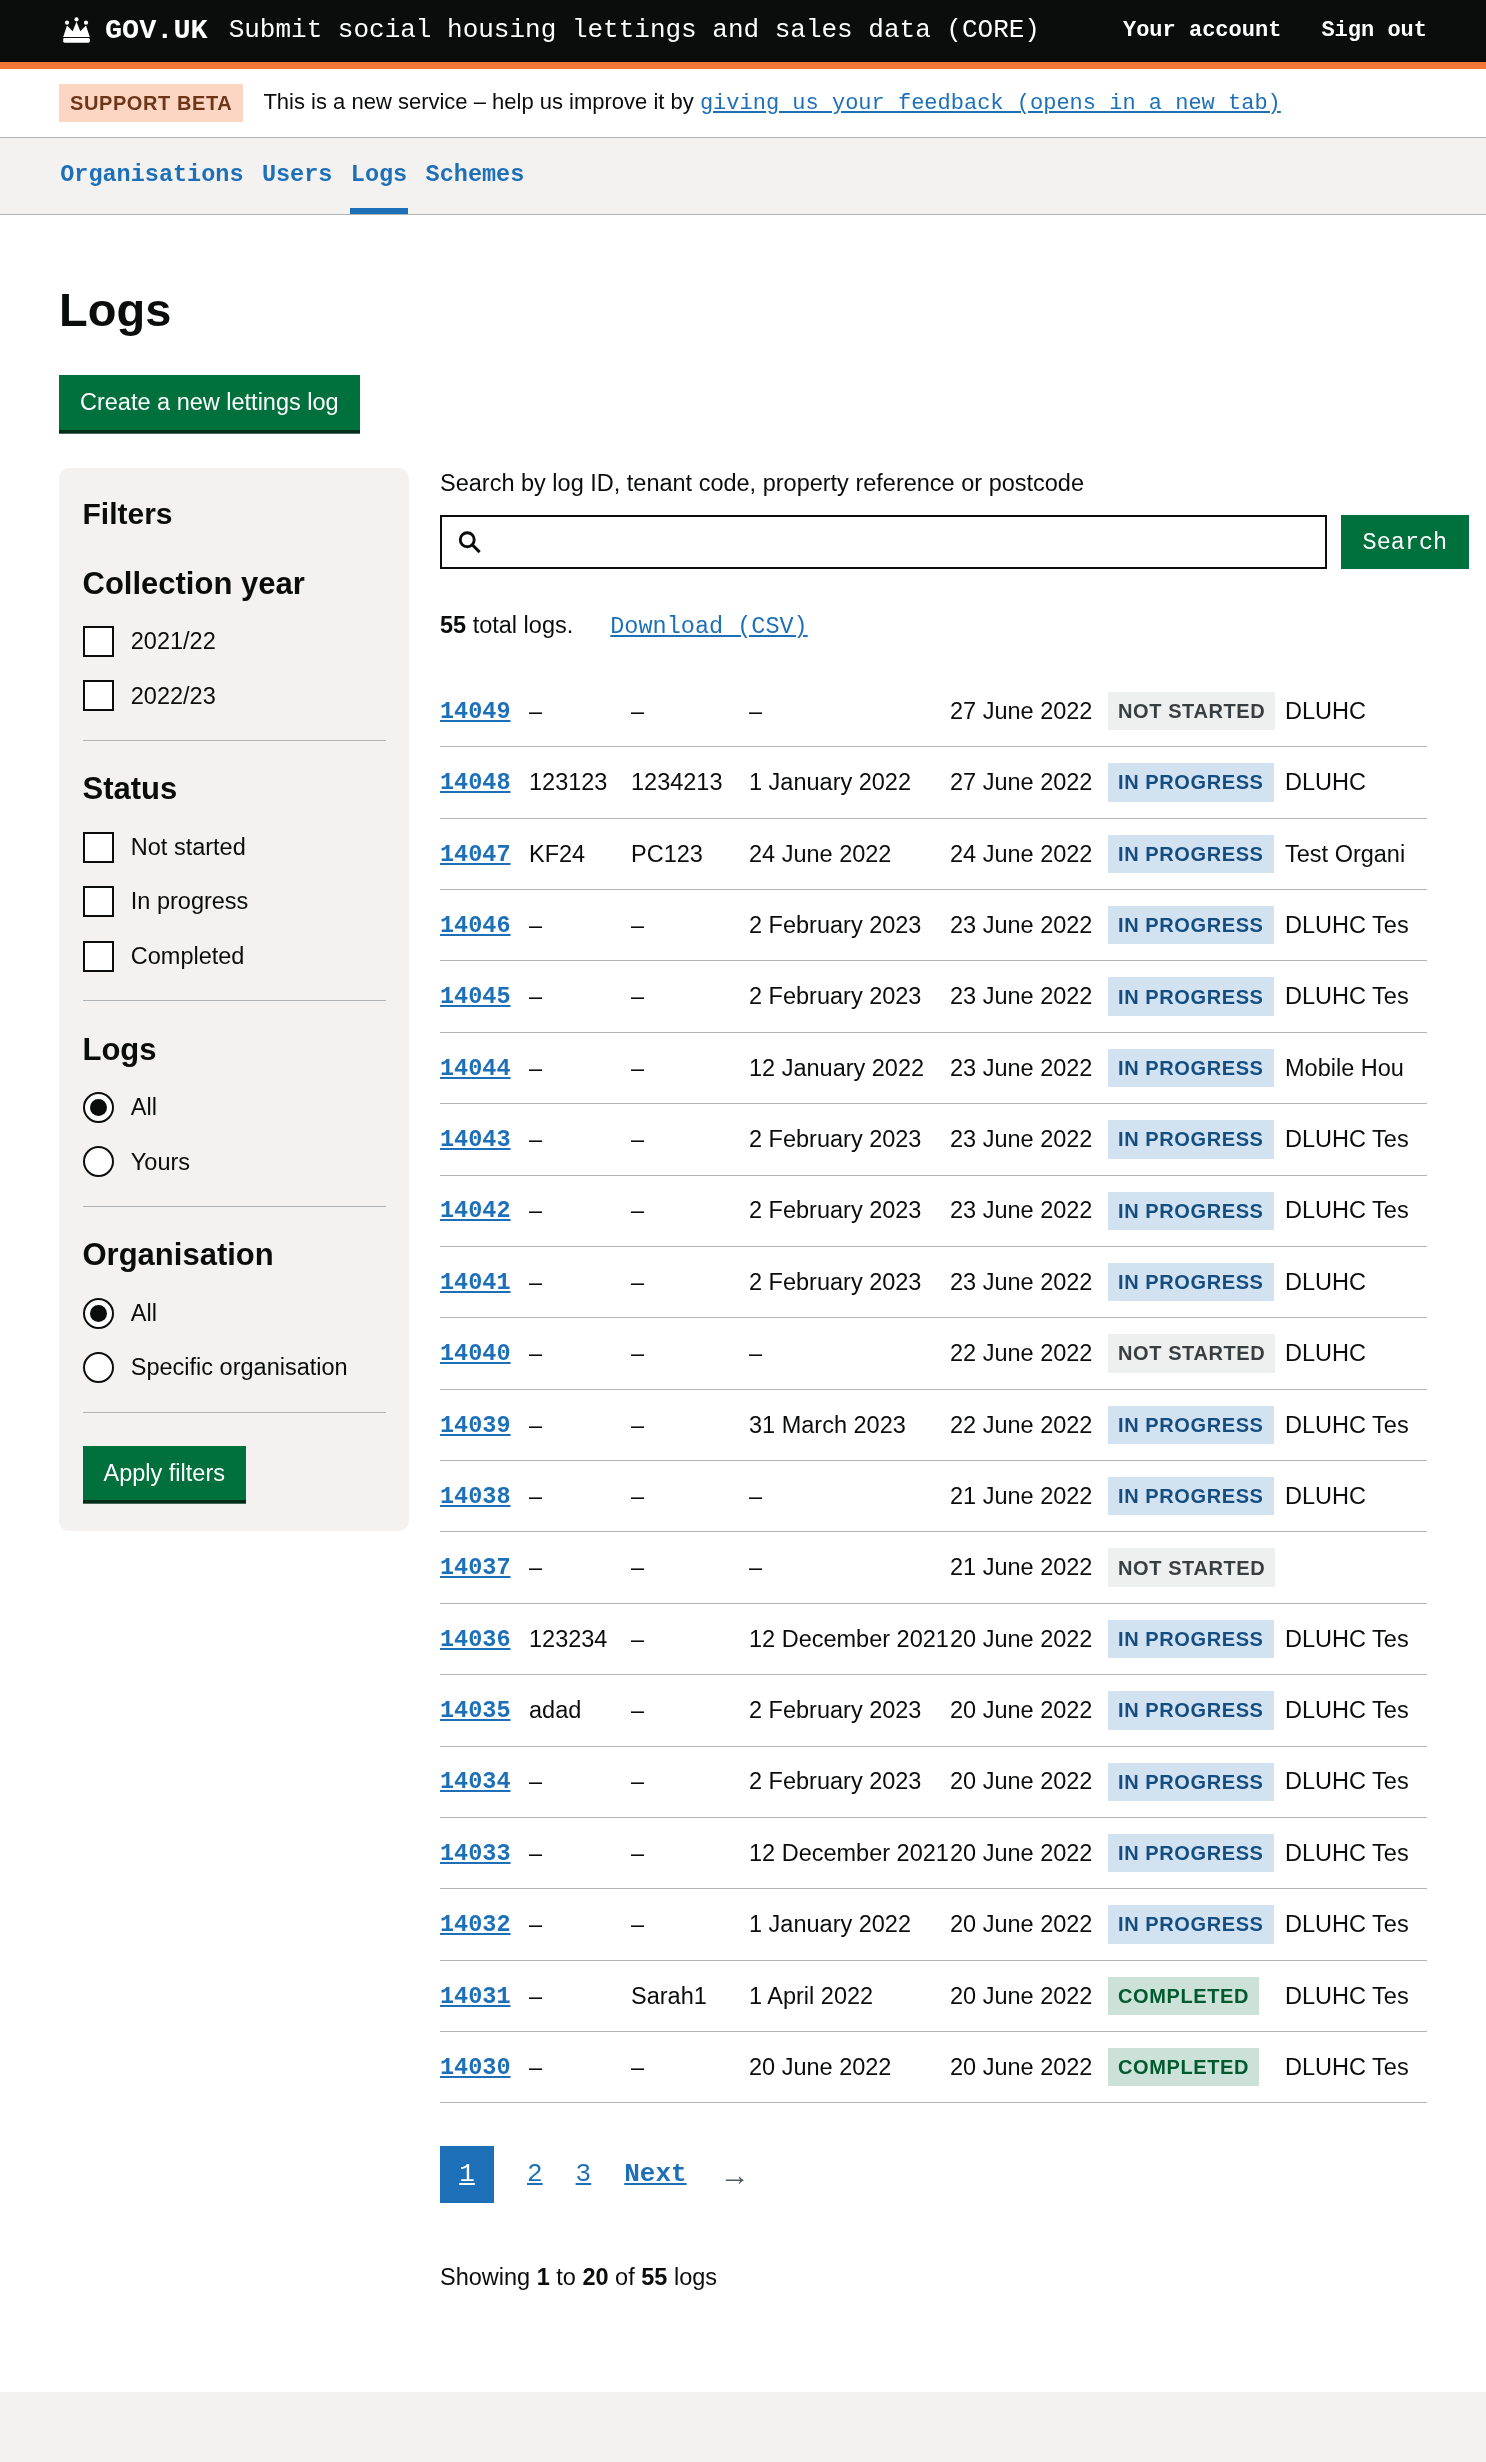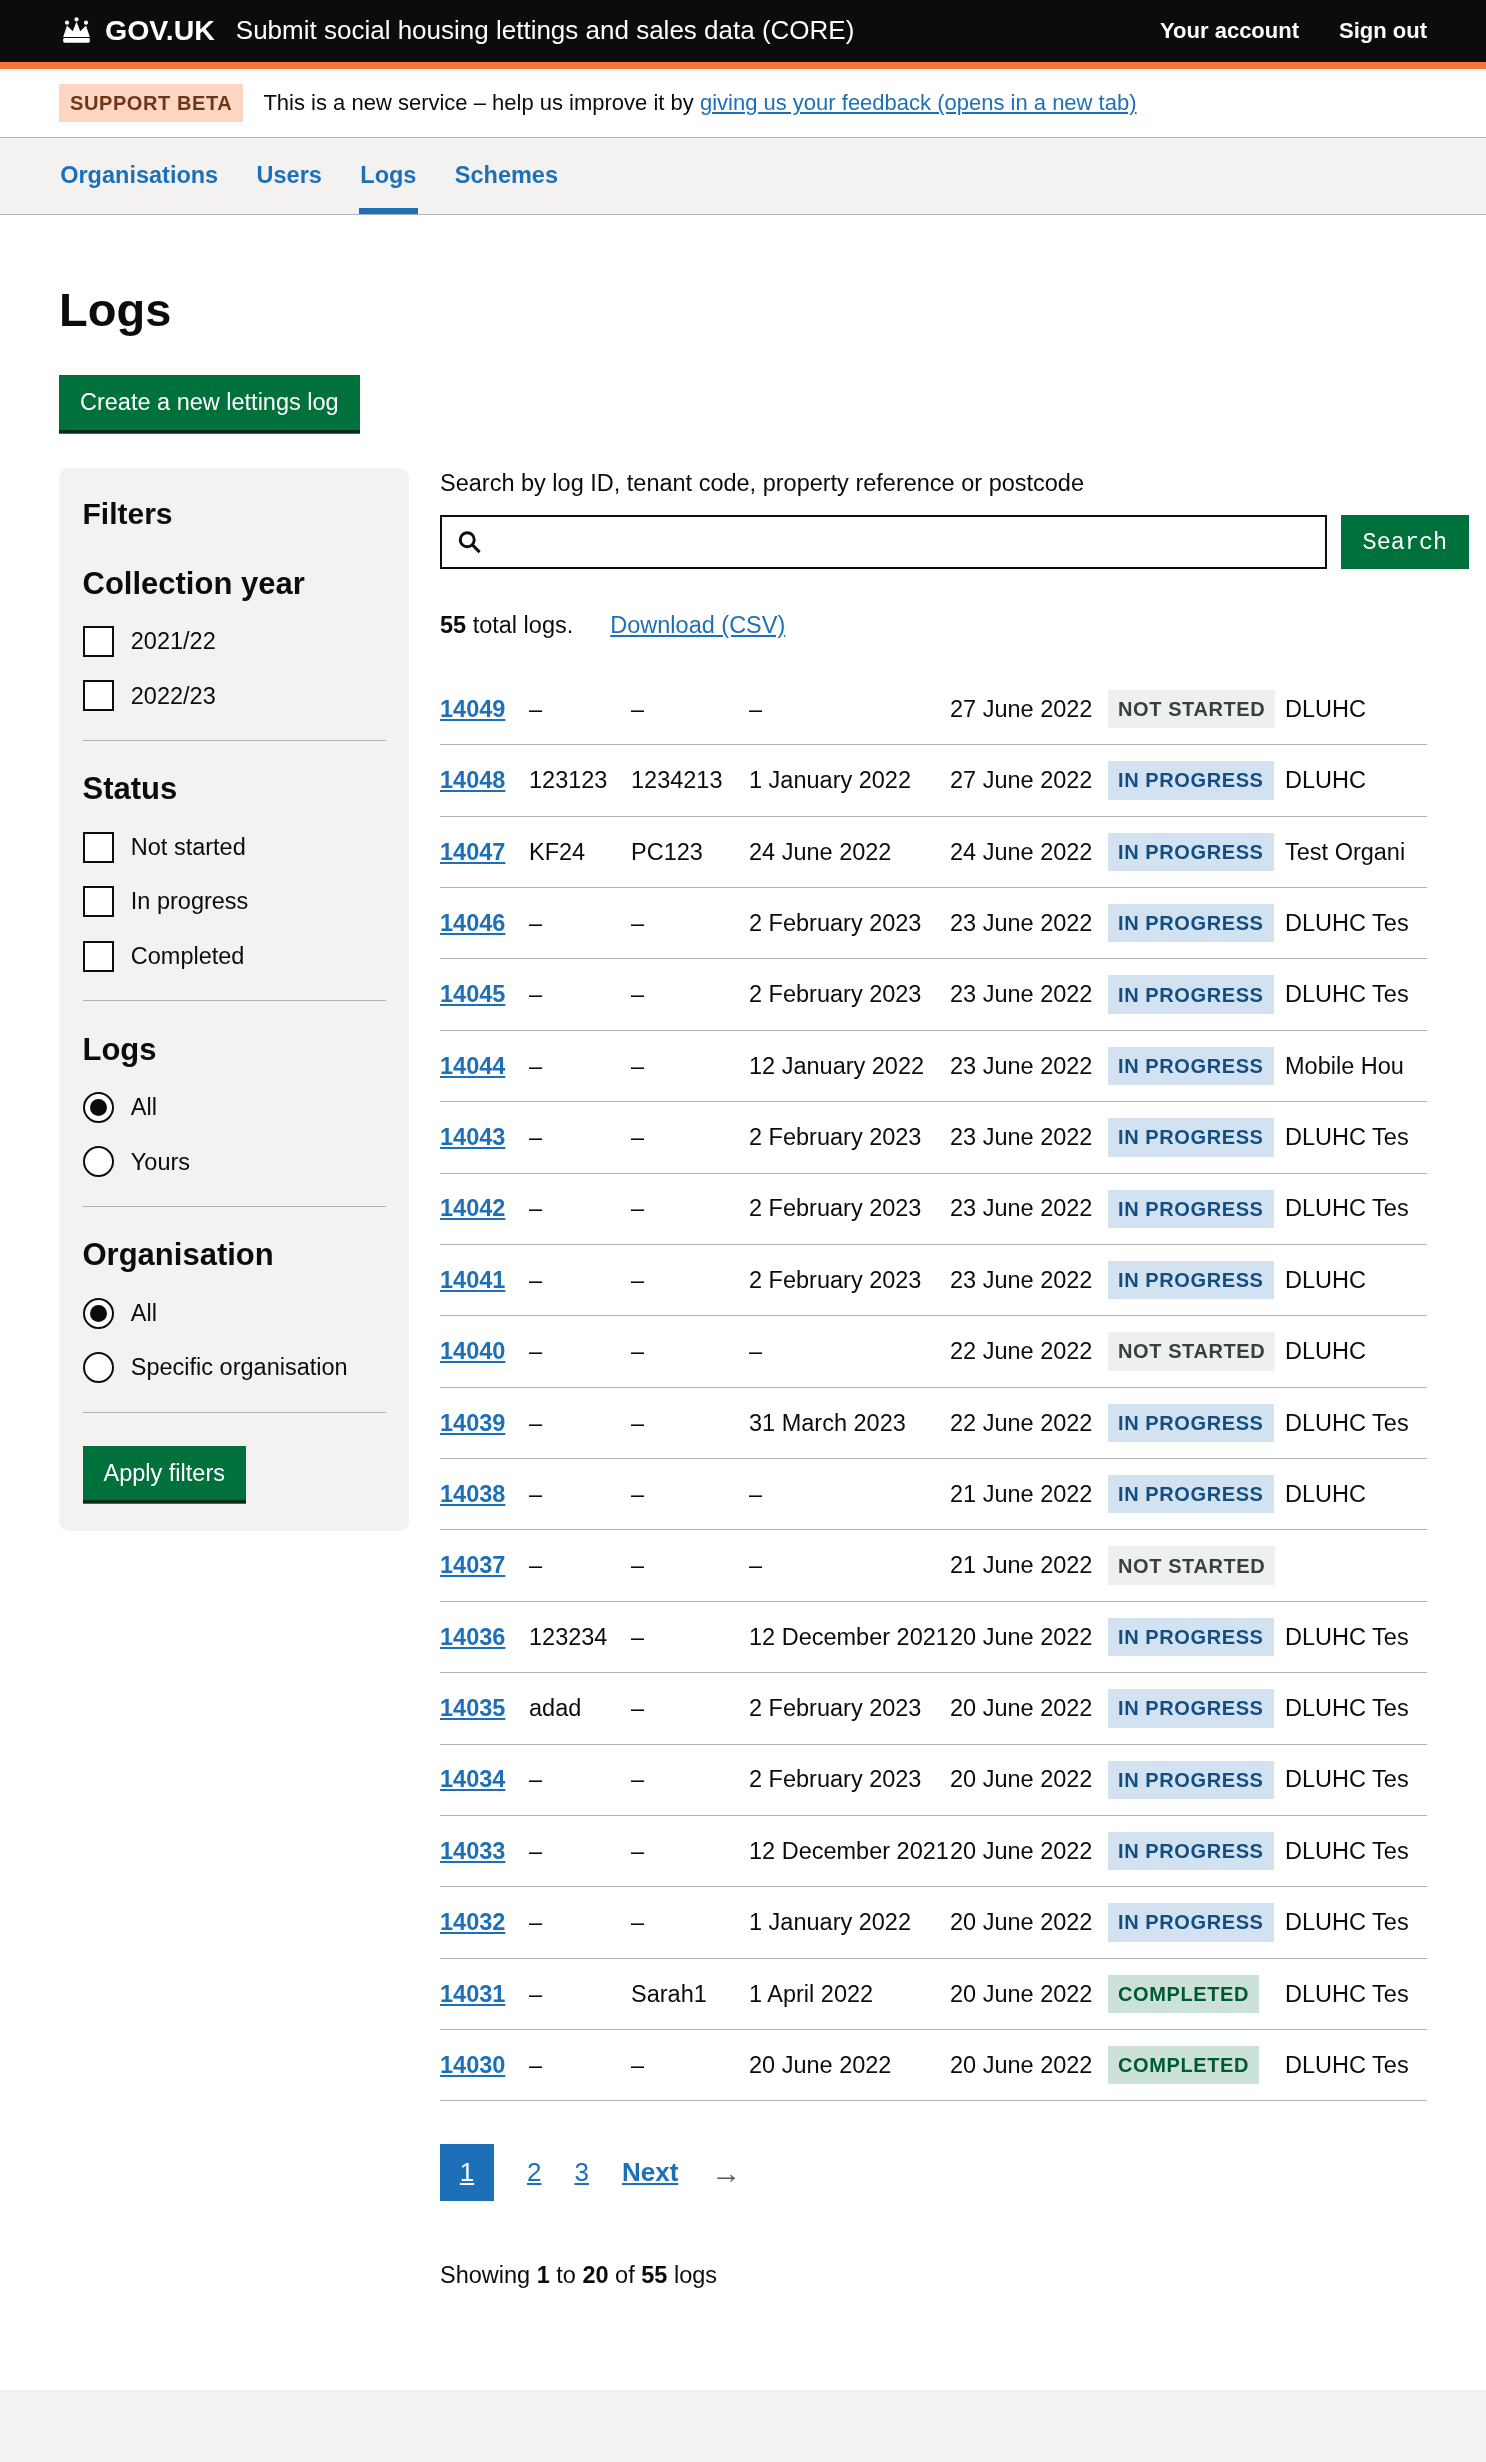--- a/index.html
+++ b/index.html
@@ -1,41 +1,41 @@
 <!DOCTYPE html>
 <html style="font-size:10px"><head>
 <meta charset="utf-8">
 <style>
   html,body{margin:0;padding:0;}
   body{
     width:1486px;height:2462px;overflow:hidden;background:#fff;
     font-family:"Liberation Sans",sans-serif;color:#0b0c0c;
     font-size:23.5px;line-height:1.3;
   }
-  a{cursor:pointer;}
+  a{cursor:pointer;font-family:Liberation Mono, monospace;}
   .width{margin:0 59px;}
 
   
   .gov-header{background:#0b0c0c;border-bottom:7.4px solid #f47738;height:62px;display:flex;align-items:center;}
   .gov-header-inner{margin:0 59px;flex:1;display:flex;align-items:center;}
   .gov-logo{display:flex;align-items:center;gap:11px;color:#fff;font-weight:700;font-size:28.5px;text-decoration:none;}
   .service-name{color:#fff;font-size:26px;margin-left:21px;text-decoration:none;}
   .header-links{margin-left:auto;display:flex;gap:40px;}
   .header-links a{color:#fff;font-weight:700;font-size:22px;text-decoration:none;}
 
   
   .phase{padding:15px 0;border-bottom:1.2px solid #b1b4b6;}
   .phase-inner{margin:0 59px;display:flex;align-items:center;gap:20px;}
   .phase-tag{background:#fcd6c3;color:#6e3619;font-weight:700;font-size:20px;letter-spacing:0.6px;padding:6.2px 11px;white-space:nowrap;}
   .phase-text{font-size:22px;}
   .phase-text a{color:#1d70b8;text-decoration:underline;}
 
   
   .primary-nav{background:#f3f2f1;border-bottom:1.2px solid #b1b4b6;}
-  .primary-nav-inner{margin:0 59px;display:flex;gap:36px;padding-top:22px;}
+  .primary-nav-inner{margin:0 59px;display:flex;gap:16px;padding-top:22px;}
   .nav-item{color:#1d70b8;font-weight:700;font-size:23.5px;text-decoration:none;padding:0 1.2px 17.3px;border-bottom:6.2px solid transparent;}
   .nav-item.active{border-bottom-color:#1d70b8;}
 
   
   .page-title{font-size:47px;font-weight:700;margin:64px 0 0;}
   .gbtn{display:inline-block;background:#00703c;color:#fff;font-size:23.5px;padding:13.6px 21px;border:0;
         box-shadow:0 3.7px 0 #002d18;cursor:pointer;font-family:inherit;}
   .create-btn{margin-top:35px;}
 
   .content{display:flex;margin-top:38px;align-items:flex-start;}

